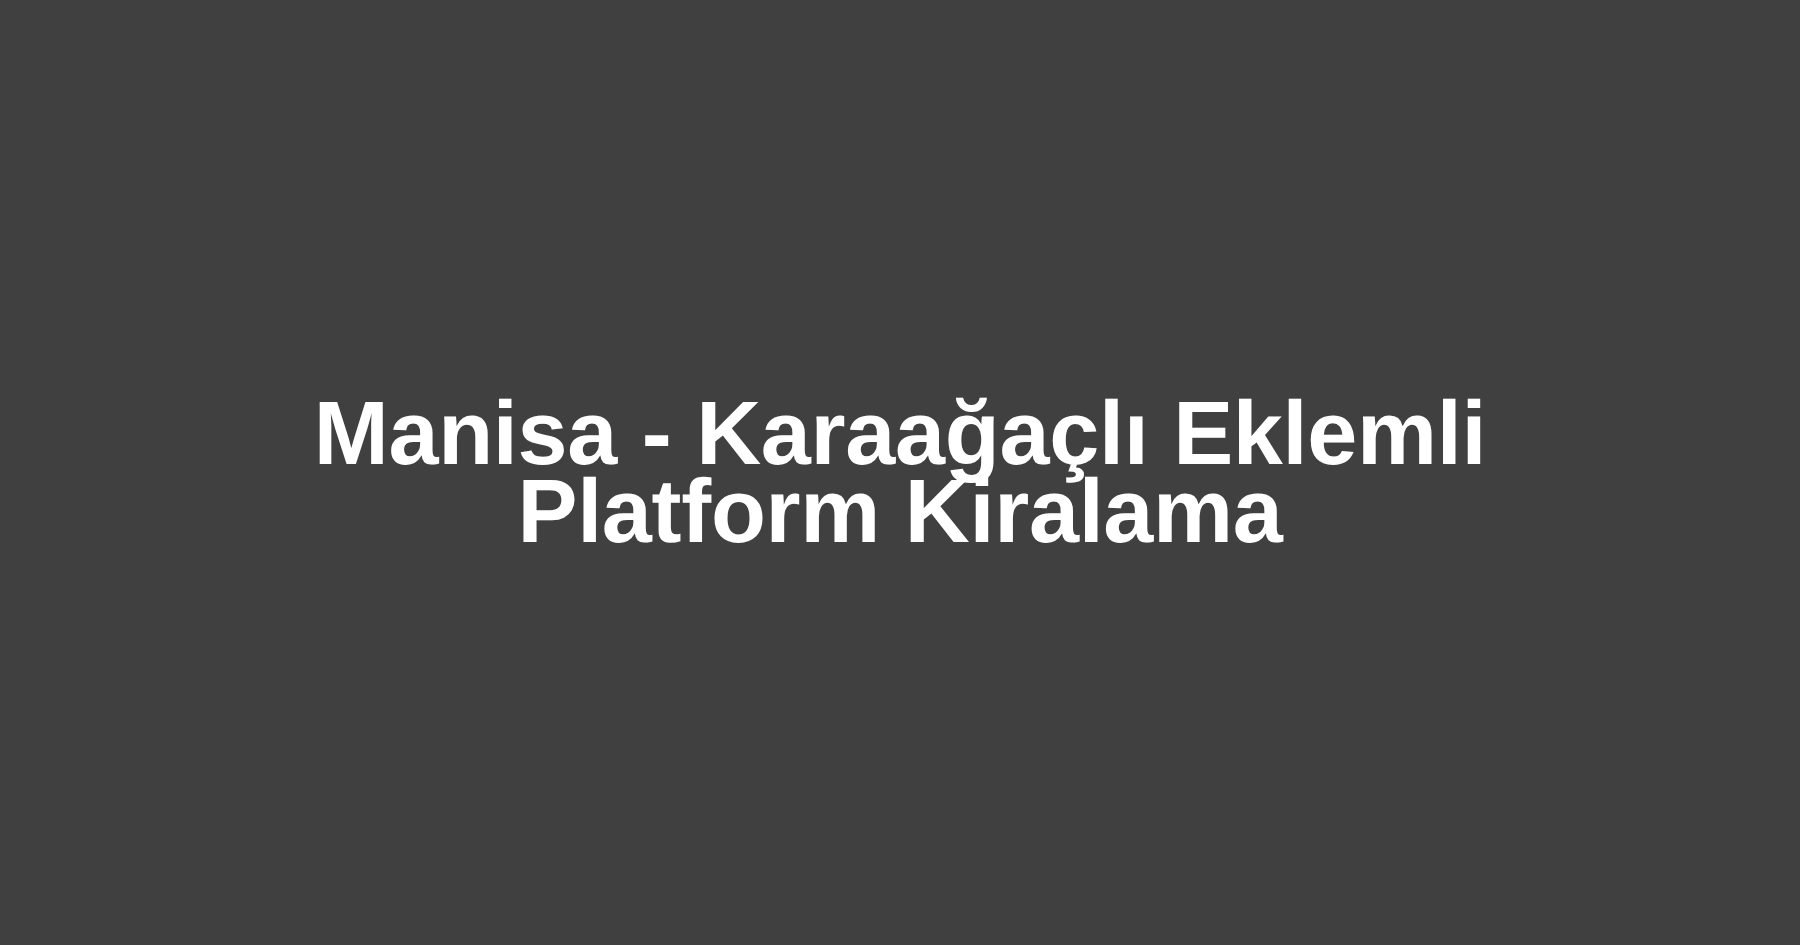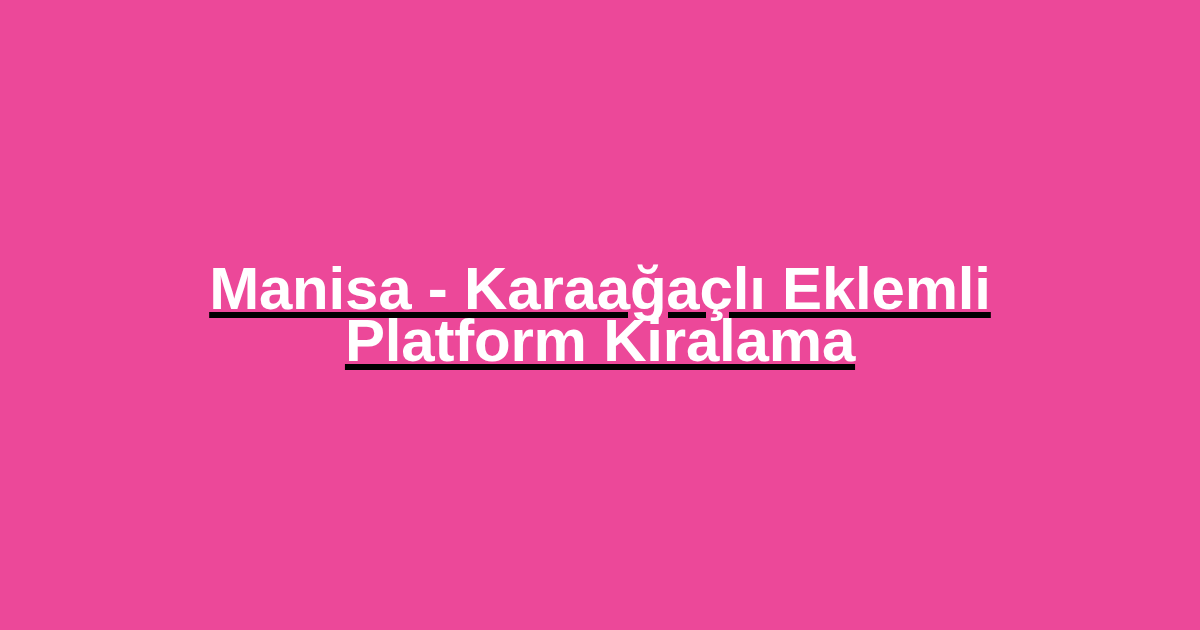--- a/index.html
+++ b/index.html
@@ -45,21 +45,21 @@
     color: #ffffff;
     text-align: center;
     word-wrap: break-word;
     overflow-wrap: break-word;
     -webkit-font-smoothing: antialiased;
   }
 </style>
 </head>
 <body style="background-color: rgb(37, 1, 82);">
 
-<div class="og-card" style="background-color: #ec4899; text-decoration: underline;">
+<div class="og-card" style="background-color: #404040;">
 
   <div class="og-card__inner">
 
     <h1 class="og-card__title" style="color: rgb(255, 255, 255);">Manisa - Karaağaçlı Eklemli Platform Kiralama</h1>
 
   </div>
 
 </div>
 
 </body></html>

